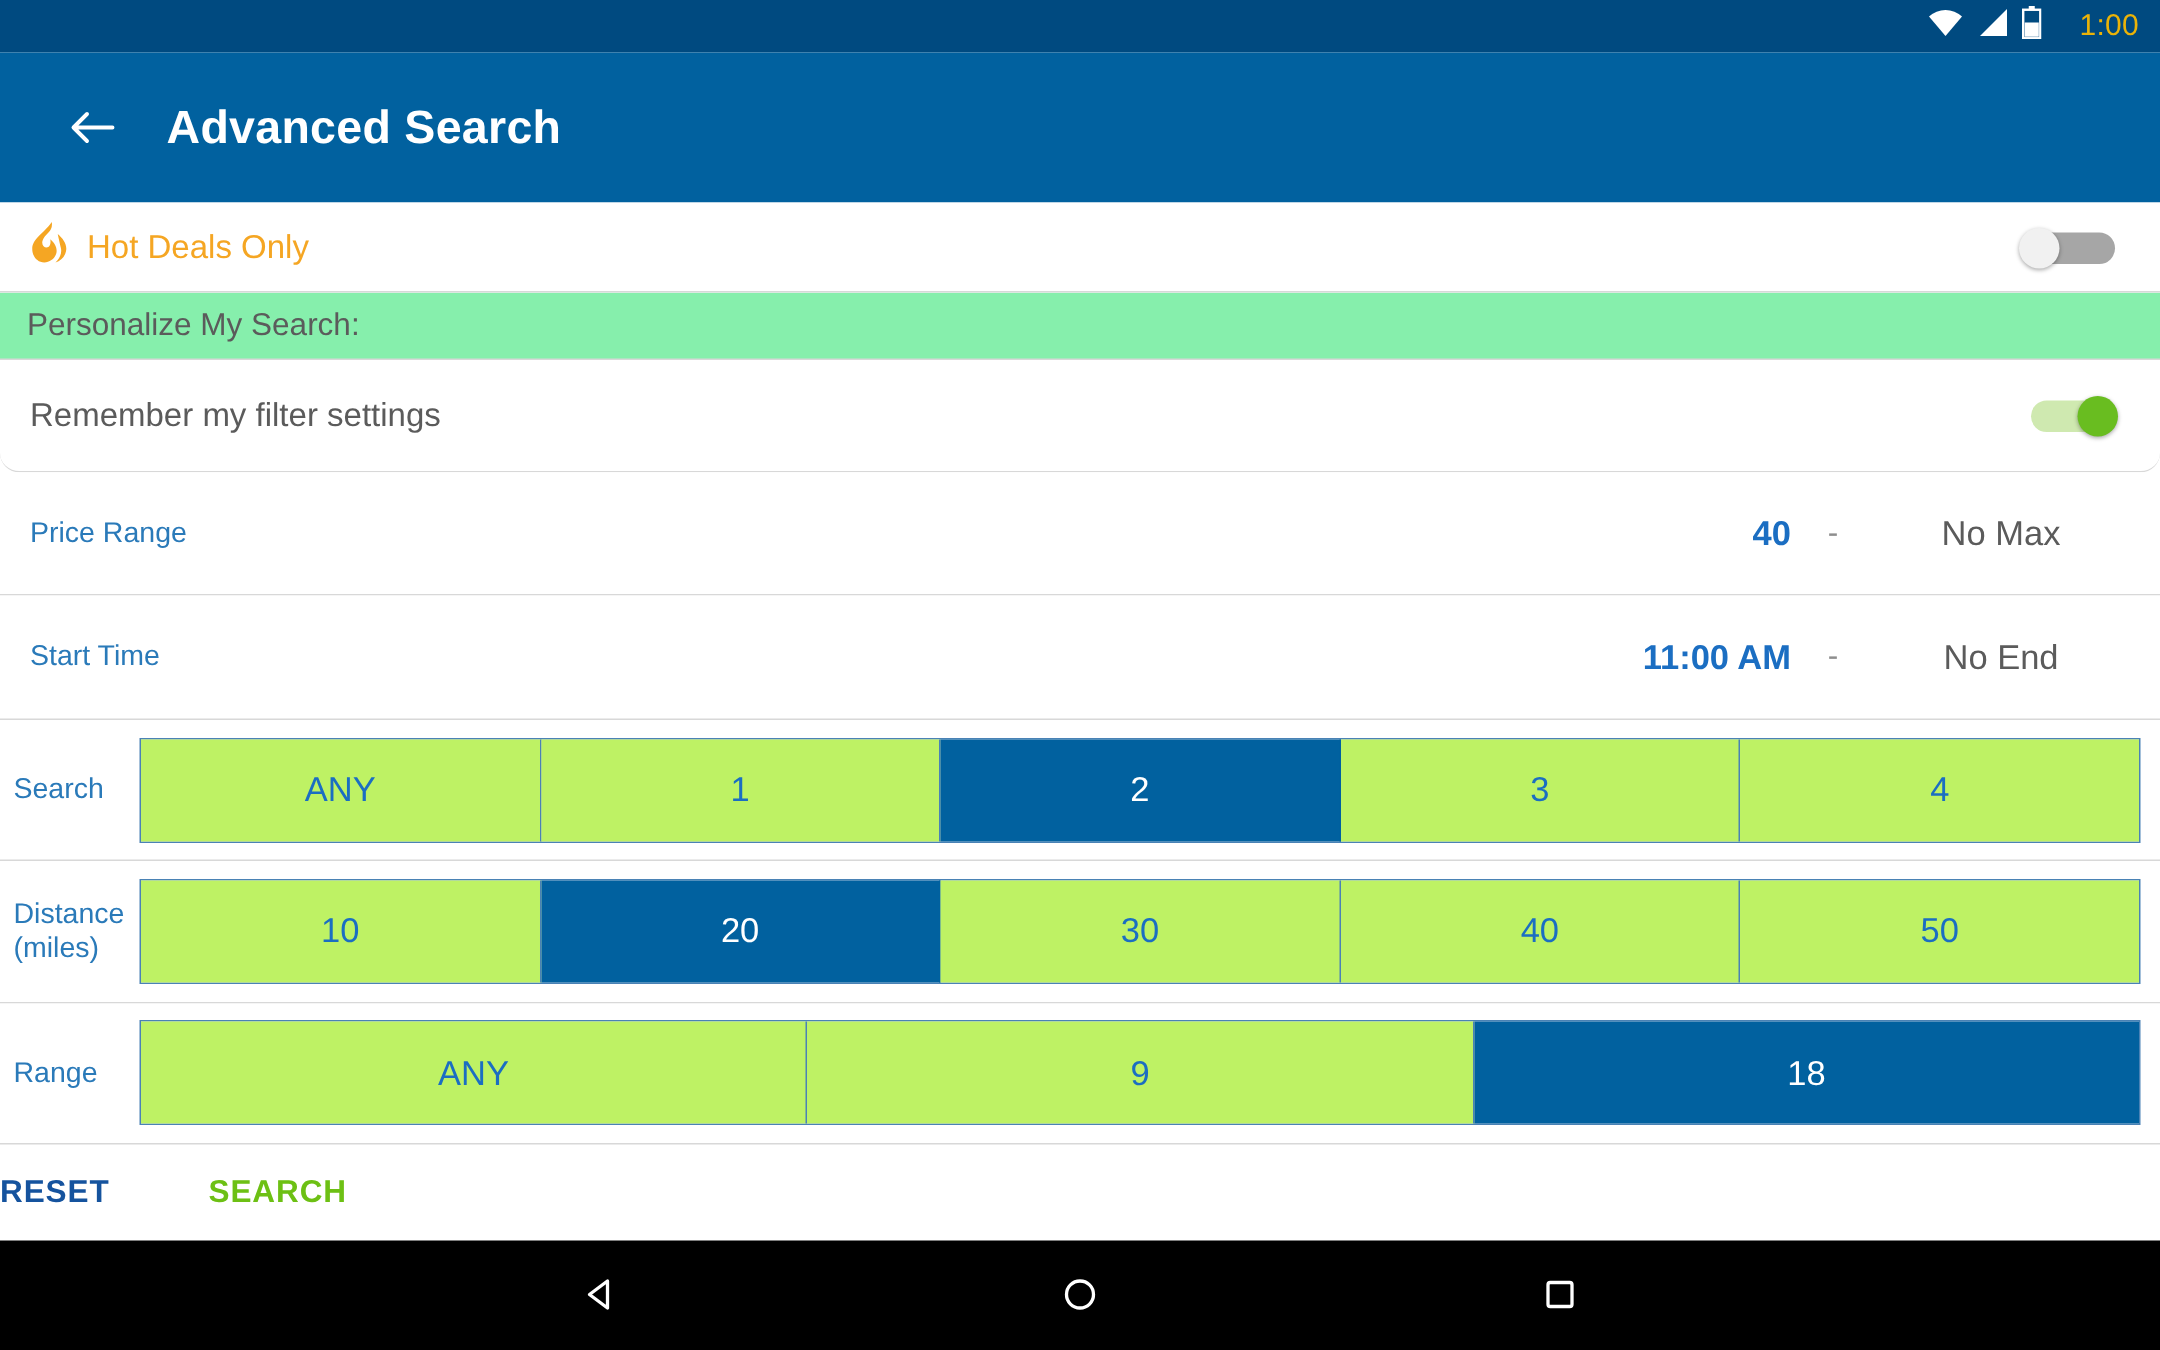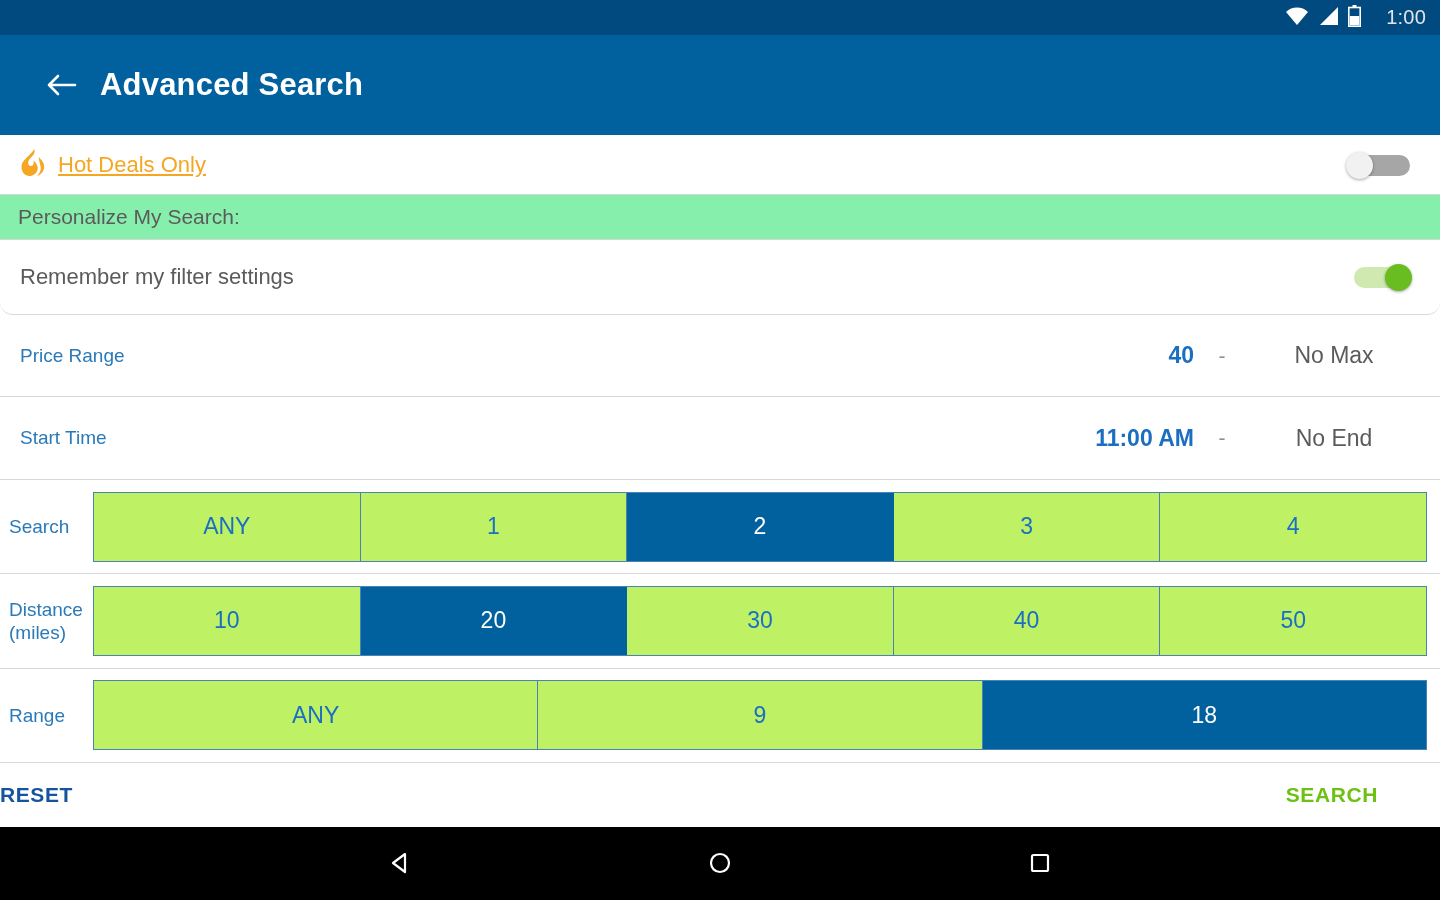--- a/index.html
+++ b/index.html
@@ -25,21 +25,21 @@
     align-items: center;
     justify-content: flex-end;
     padding-right: 14px;
     flex: 0 0 35px;
   }
   .status-icons { display: flex; align-items: center; gap: 9px; }
   .wifi-icon { display: block; }
   .signal-icon { display: block; }
   .battery-icon { display: block; }
   .status-time {
-    color: #e5e5e5;
+    color: #eab308;
     font-size: 20px;
     letter-spacing: .2px;
     margin-left: 16px;
   }
 
   
   .appbar {
     height: 100px;
     background: #01619f;
     display: flex;
@@ -49,21 +49,21 @@
   }
   .back-arrow {
     width: 34px; height: 34px;
     display: flex; align-items: center; justify-content: center;
     cursor: pointer;
   }
   .appbar-title {
     color: #ffffff;
     font-size: 31px;
     font-weight: bold;
-    margin-left: 22px;
+    margin-left: 33px;
     letter-spacing: .2px;
   }
 
   
   .row {
     display: flex;
     align-items: center;
     width: 100%;
     background: #ffffff;
     border-bottom: 1px solid #d8d8d8;
@@ -87,21 +87,20 @@
   .row-value { height: 85px; }
   .row-segmented { height: 97px; padding: 0 13px 0 0; }
 
   .hotdeals-left {
     display: flex; align-items: center; gap: 12px;
   }
   .flame-icon { display: block; }
   .hotdeals-label {
     color: #f5a623;
     font-size: 22px;
-    text-decoration: underline;
   }
 
   .plain-label {
     color: #5b5b5b;
     font-size: 22px;
   }
   .link-label {
     color: #2a7ab9;
     font-size: 19px;
   }
@@ -190,23 +189,23 @@
     background: #01619f;
     color: #ffffff;
     border-right-color: #01619f;
   }
 
   
   .actions {
     height: 66px;
     display: flex;
     align-items: center;
-    justify-content: space-between;
+    justify-content: flex-start;
     gap: 66px;
-    padding-right: 62px;
+    padding-right: 94px;
     background: #ffffff;
   }
   .action-btn {
     font-size: 21px;
     font-weight: bold;
     letter-spacing: .6px;
     cursor: pointer;
     background: none;
     border: none;
     font-family: "Liberation Sans", sans-serif;

